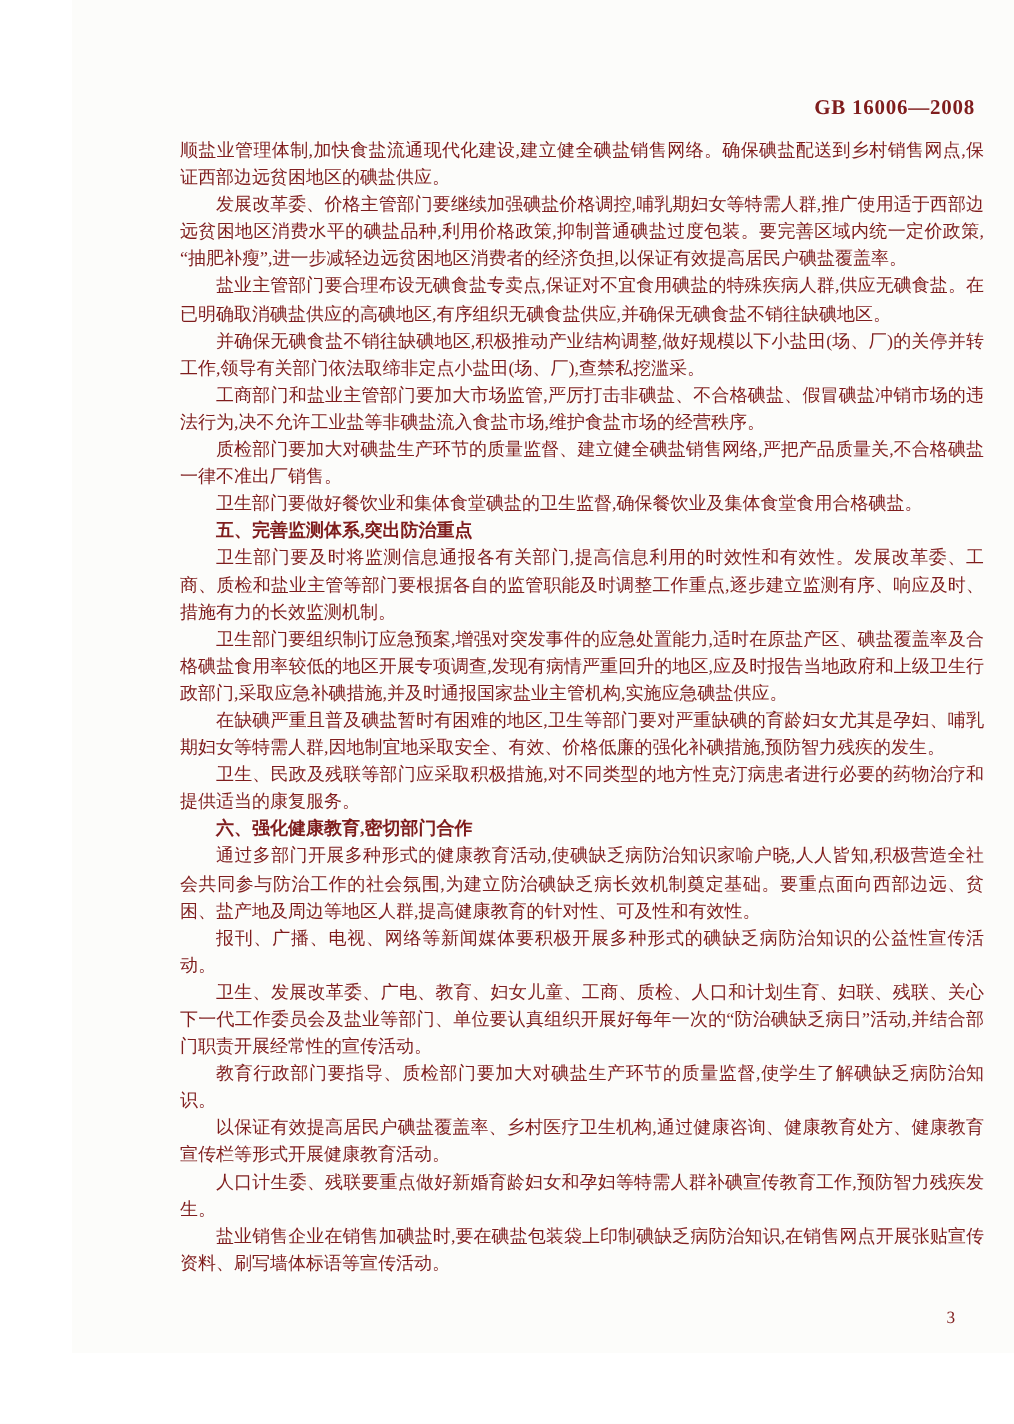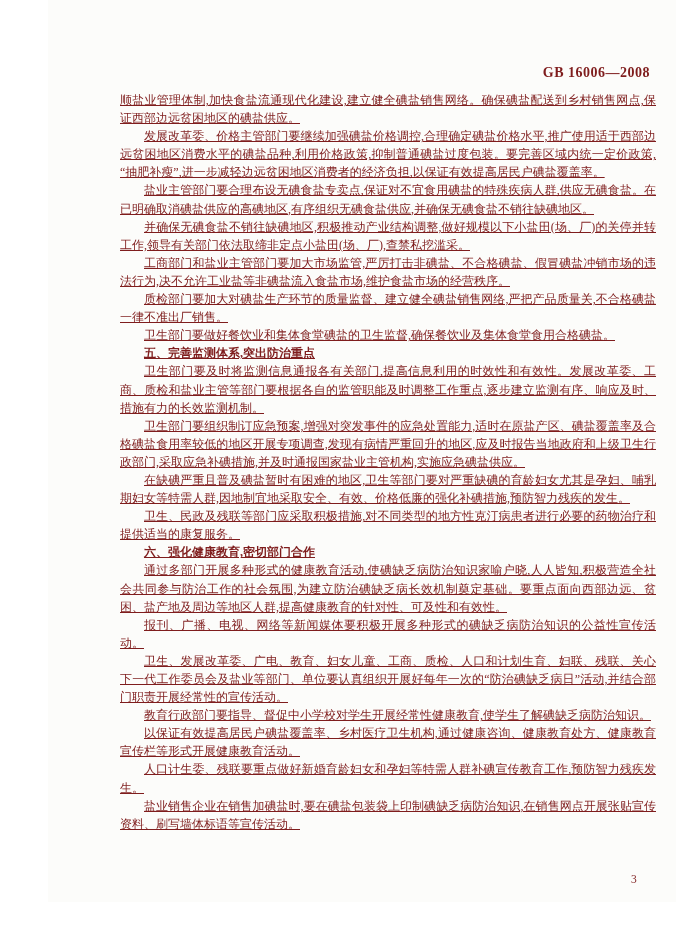--- a/index.html
+++ b/index.html
@@ -21,21 +21,20 @@
     white-space:nowrap;
   }
   .content{
     position:absolute;
     left:72px;top:91px;
     width:536px;
     font-size:12px;
     line-height:18.1px;
     text-align:justify;
     text-justify:inter-ideograph;
-    text-decoration:underline;
   }
   .content p{
     margin:0;
     text-indent:2em;
   }
   .content p.no-indent{text-indent:0;}
   .content p.heading{font-weight:bold;}
   .page-num{
     position:absolute;
     left:583px;top:873px;
@@ -44,36 +43,36 @@
 </style>
 </head>
 <body>
 
 <div class="page">
 
   <div class="std-num">GB 16006—2008</div>
 
   <div class="content">
     <p class="no-indent">顺盐业管理体制,加快食盐流通现代化建设,建立健全碘盐销售网络。确保碘盐配送到乡村销售网点,保证西部边远贫困地区的碘盐供应。</p>
-    <p>发展改革委、价格主管部门要继续加强碘盐价格调控,合理确定碘盐价格水平,推广使用适于西部边远贫困地区消费水平的碘盐品种,利用价格政策,抑制普通碘盐过度包装。要完善区域内统一定价政策,“抽肥补瘦”,进一步减轻边远贫困地区消费者的经济负担,以保证有效提高居民户碘盐覆盖率。</p>
+    <p>发展改革委、价格主管部门要继续加强碘盐价格调控,哺乳期妇女等特需人群,推广使用适于西部边远贫困地区消费水平的碘盐品种,利用价格政策,抑制普通碘盐过度包装。要完善区域内统一定价政策,“抽肥补瘦”,进一步减轻边远贫困地区消费者的经济负担,以保证有效提高居民户碘盐覆盖率。</p>
     <p>盐业主管部门要合理布设无碘食盐专卖点,保证对不宜食用碘盐的特殊疾病人群,供应无碘食盐。在已明确取消碘盐供应的高碘地区,有序组织无碘食盐供应,并确保无碘食盐不销往缺碘地区。</p>
     <p>并确保无碘食盐不销往缺碘地区,积极推动产业结构调整,做好规模以下小盐田(场、厂)的关停并转工作,领导有关部门依法取缔非定点小盐田(场、厂),查禁私挖滥采。</p>
     <p>工商部门和盐业主管部门要加大市场监管,严厉打击非碘盐、不合格碘盐、假冒碘盐冲销市场的违法行为,决不允许工业盐等非碘盐流入食盐市场,维护食盐市场的经营秩序。</p>
     <p>质检部门要加大对碘盐生产环节的质量监督、建立健全碘盐销售网络,严把产品质量关,不合格碘盐一律不准出厂销售。</p>
     <p>卫生部门要做好餐饮业和集体食堂碘盐的卫生监督,确保餐饮业及集体食堂食用合格碘盐。</p>
     <p class="heading">五、完善监测体系,突出防治重点</p>
     <p>卫生部门要及时将监测信息通报各有关部门,提高信息利用的时效性和有效性。发展改革委、工商、质检和盐业主管等部门要根据各自的监管职能及时调整工作重点,逐步建立监测有序、响应及时、措施有力的长效监测机制。</p>
     <p>卫生部门要组织制订应急预案,增强对突发事件的应急处置能力,适时在原盐产区、碘盐覆盖率及合格碘盐食用率较低的地区开展专项调查,发现有病情严重回升的地区,应及时报告当地政府和上级卫生行政部门,采取应急补碘措施,并及时通报国家盐业主管机构,实施应急碘盐供应。</p>
     <p>在缺碘严重且普及碘盐暂时有困难的地区,卫生等部门要对严重缺碘的育龄妇女尤其是孕妇、哺乳期妇女等特需人群,因地制宜地采取安全、有效、价格低廉的强化补碘措施,预防智力残疾的发生。</p>
     <p>卫生、民政及残联等部门应采取积极措施,对不同类型的地方性克汀病患者进行必要的药物治疗和提供适当的康复服务。</p>
     <p class="heading">六、强化健康教育,密切部门合作</p>
     <p>通过多部门开展多种形式的健康教育活动,使碘缺乏病防治知识家喻户晓,人人皆知,积极营造全社会共同参与防治工作的社会氛围,为建立防治碘缺乏病长效机制奠定基础。要重点面向西部边远、贫困、盐产地及周边等地区人群,提高健康教育的针对性、可及性和有效性。</p>
     <p>报刊、广播、电视、网络等新闻媒体要积极开展多种形式的碘缺乏病防治知识的公益性宣传活动。</p>
     <p>卫生、发展改革委、广电、教育、妇女儿童、工商、质检、人口和计划生育、妇联、残联、关心下一代工作委员会及盐业等部门、单位要认真组织开展好每年一次的“防治碘缺乏病日”活动,并结合部门职责开展经常性的宣传活动。</p>
-    <p>教育行政部门要指导、督促中小学校对学生开展经常性健康教育,使学生了解碘缺乏病防治知识。</p>
+    <p>教育行政部门要指导、质检部门要加大对碘盐生产环节的质量监督,使学生了解碘缺乏病防治知识。</p>
     <p>以保证有效提高居民户碘盐覆盖率、乡村医疗卫生机构,通过健康咨询、健康教育处方、健康教育宣传栏等形式开展健康教育活动。</p>
     <p>人口计生委、残联要重点做好新婚育龄妇女和孕妇等特需人群补碘宣传教育工作,预防智力残疾发生。</p>
     <p>盐业销售企业在销售加碘盐时,要在碘盐包装袋上印制碘缺乏病防治知识,在销售网点开展张贴宣传资料、刷写墙体标语等宣传活动。</p>
   </div>
 
   <div class="page-num">3</div>
 
 </div>
 
 </body></html>

